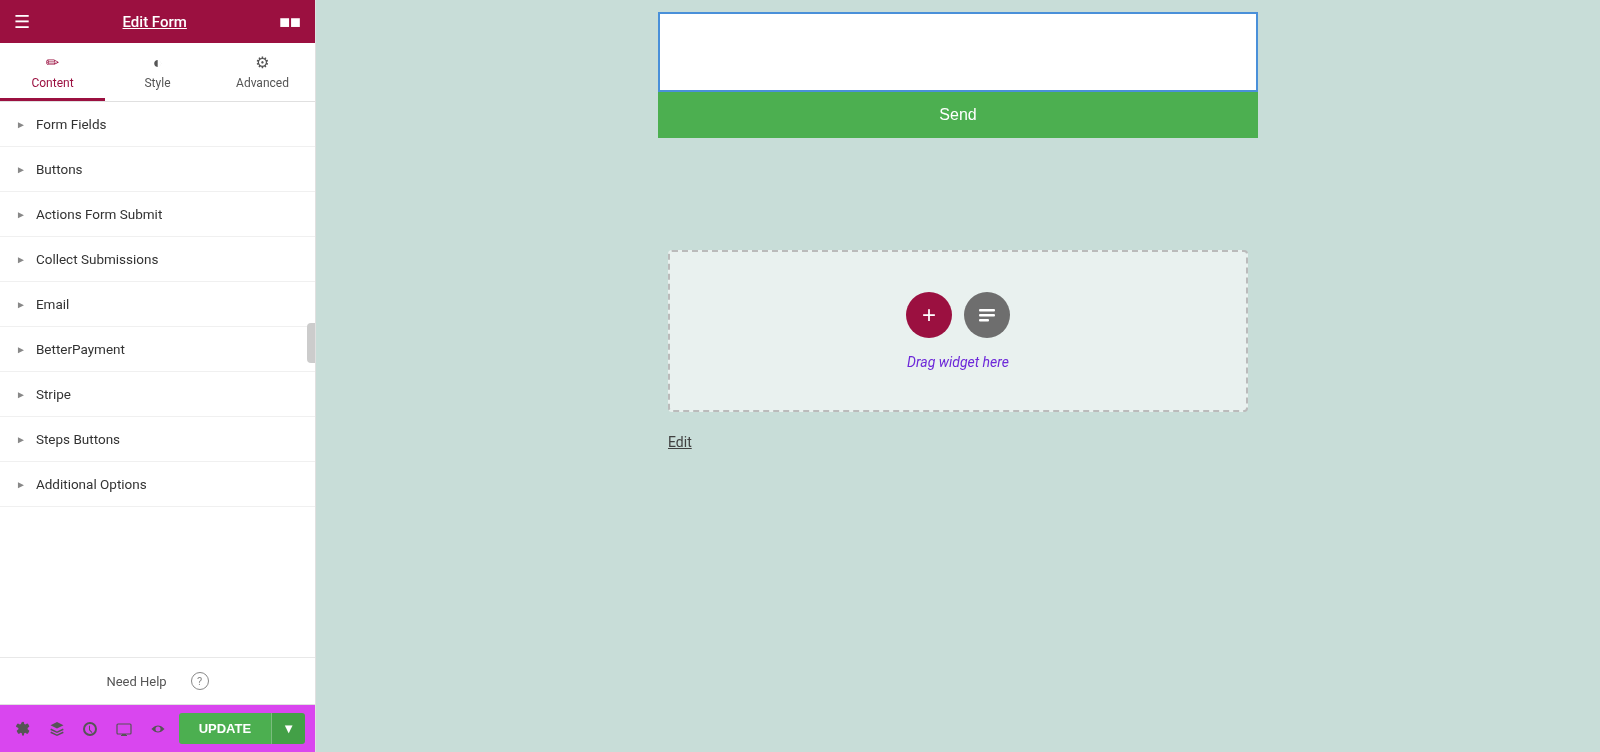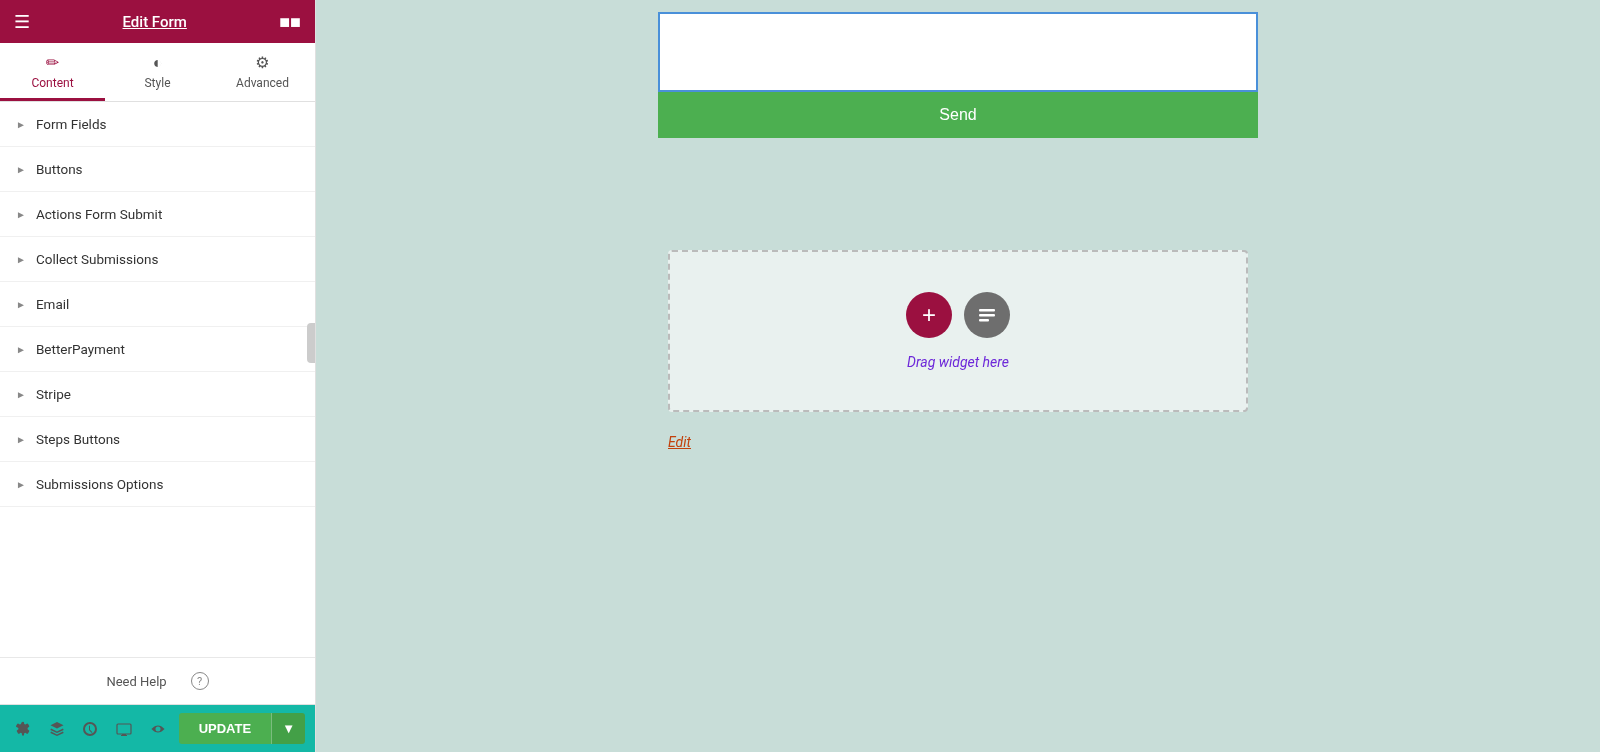--- a/index.html
+++ b/index.html
@@ -136,21 +136,21 @@
       display: flex;
       align-items: center;
       justify-content: center;
       font-size: 11px;
       color: #888;
     }
 
     
     .bottom-toolbar {
       height: 48px;
-      background: #14b8a6;
+      background: #d946ef;
       border-top: 1px solid #e0e0e0;
       display: flex;
       align-items: center;
       padding: 0 10px;
       gap: 8px;
     }
 
     .toolbar-icon-btn {
       width: 30px;
       height: 30px;
@@ -392,21 +392,21 @@
     <div class="accordion-item">
       <div class="accordion-header">
         <span class="chevron-icon">►</span>
         <span>Steps Buttons</span>
       </div>
     </div>
 
     <div class="accordion-item">
       <div class="accordion-header">
         <span class="chevron-icon">►</span>
-        <span>Submissions Options</span>
+        <span>Additional Options</span>
       </div>
     </div>
 
   </div>
 
   <div class="scroll-handle"></div>
 
   <div class="sidebar-footer">
     <div class="need-help">
       <span>Need Help</span>
@@ -470,18 +470,18 @@
                 <rect x="2" y="4" width="16" height="2.5" rx="1"></rect>
                 <rect x="2" y="9" width="16" height="2.5" rx="1"></rect>
                 <rect x="2" y="14" width="10" height="2.5" rx="1"></rect>
               </svg>
           </button>
         </div>
         <span class="dropzone-label">Drag widget here</span>
       </div>
 
       <div style="width:580px; margin: 20px auto 0; text-align: left; padding-left: 0;">
-        <a class="edit-link" style="position:static; text-decoration:underline; font-size:14px; color:#c2410c; cursor:pointer;font-style:italic;">Edit</a>
+        <a class="edit-link" style="position:static; text-decoration:underline; font-size:14px; color:#404040; cursor:pointer;">Edit</a>
       </div>
     </div>
 
   </div>
 </div>
 
 </body></html>

